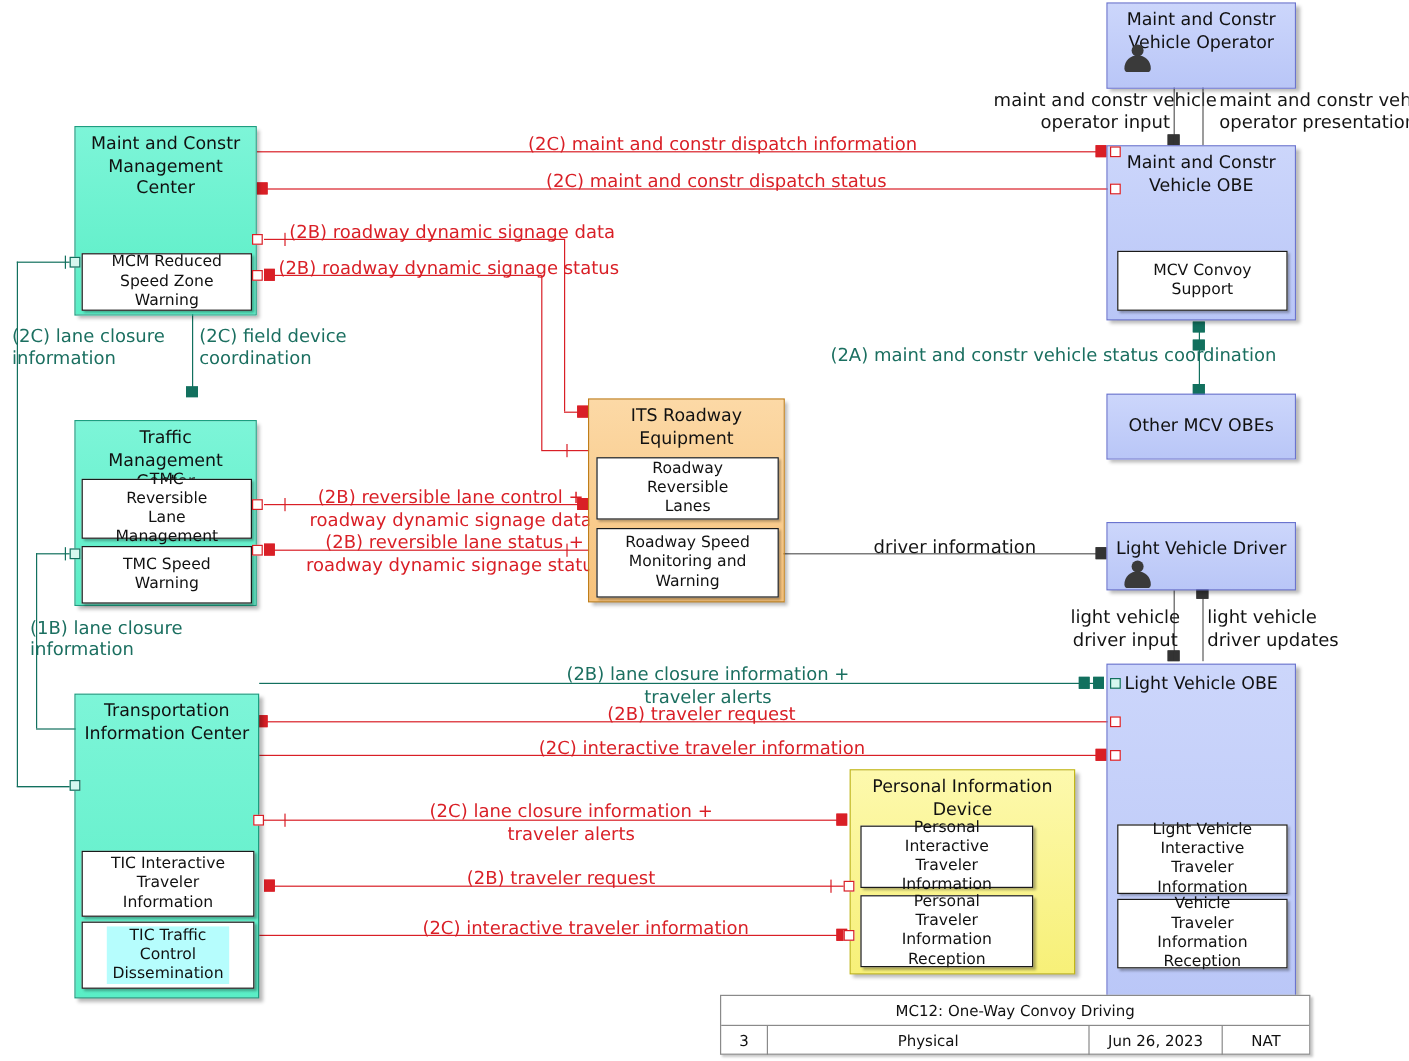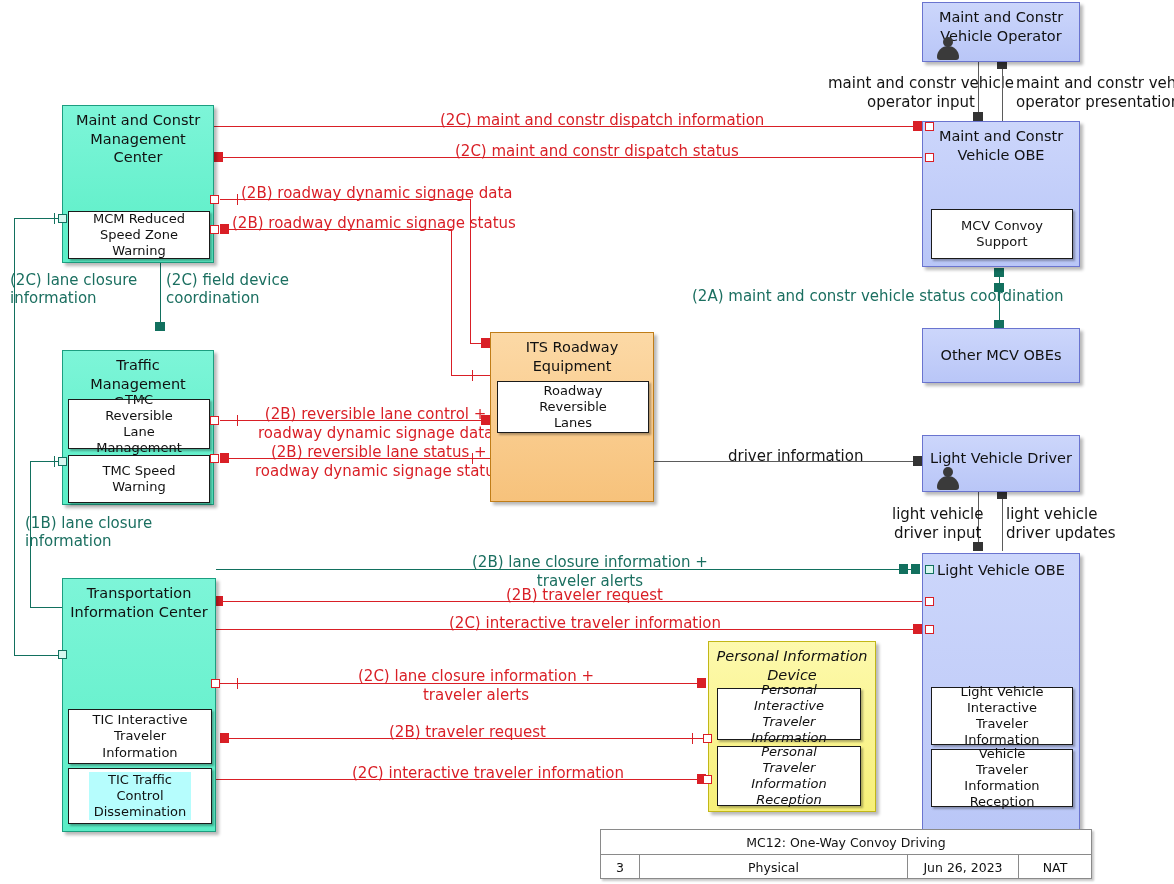--- a/index.html
+++ b/index.html
@@ -203,23 +203,24 @@
     <div class="subbox" style="left:5px;top:189px;width:144px;height:56px;">
         <span class="hl">TIC Traffic Control Dissemination</span>
       </div>
   </div>
   <div class="port tealp" style="left:58px;top:649.5px;"></div>
   <div class="port" style="left:211px;top:678.5px;"></div>
 
   <div class="node field" style="left:490px;top:332px;width:164px;height:170px;">
     <div class="title">ITS Roadway Equipment</div>
     <div class="subbox" style="left:6px;top:48px;width:152px;height:52px;">Roadway Reversible Lanes</div>
-  </div>
-
-  <div class="node vehicle" style="left:922px;top:2px;width:158px;height:60px;">
+    <div class="subbox" style="left:6px;top:107px;width:152px;height:58px;">Roadway Speed Monitoring and Warning</div>
+  </div>
+
+  <div class="node vehicle" style="left:922px;top:2px;width:158px;height:72px;">
     <div class="title">Maint and Constr Vehicle Operator</div>
     <div class="actor" style="left:12px;top:33px;">
       <div class="head"></div>
         <div class="body"></div>
     </div>
   </div>
 
   <div class="node vehicle" style="left:922px;top:121px;width:158px;height:146px;">
     <div class="title">Maint and Constr Vehicle OBE</div>
     <div class="subbox" style="left:8px;top:87px;width:142px;height:50px;">MCV Convoy Support</div>
@@ -241,21 +242,21 @@
 
   <div class="node vehicle" style="left:922px;top:553px;width:158px;height:295px;">
     <div class="title" style="top:7px;">Light Vehicle OBE</div>
     <div class="subbox" style="left:8px;top:133px;width:142px;height:58px;">Light Vehicle Interactive Traveler Information</div>
     <div class="subbox" style="left:8px;top:195px;width:142px;height:58px;">Vehicle Traveler Information Reception</div>
   </div>
   <div class="port tealp" style="left:925px;top:564.5px;"></div>
   <div class="port" style="left:925px;top:596.5px;"></div>
   <div class="port" style="left:925px;top:624.5px;"></div>
 
-  <div class="node personal" style="left:708px;top:641px;width:168px;height:171px;font-style:italic;">
+  <div class="node personal" style="left:708px;top:641px;width:188px;height:171px;">
     <div class="title">Personal Information Device</div>
     <div class="subbox" style="left:8px;top:46px;width:144px;height:52px;">Personal Interactive Traveler Information</div>
     <div class="subbox" style="left:8px;top:104px;width:144px;height:60px;">Personal Traveler Information Reception</div>
   </div>
   <div class="port" style="left:703px;top:733.5px;"></div>
   <div class="port" style="left:703px;top:774.5px;"></div>
 
   <div id="titleblock">
     <div id="tb-top">MC12: One-Way Convoy Driving</div>
     <div id="tb-bot">

